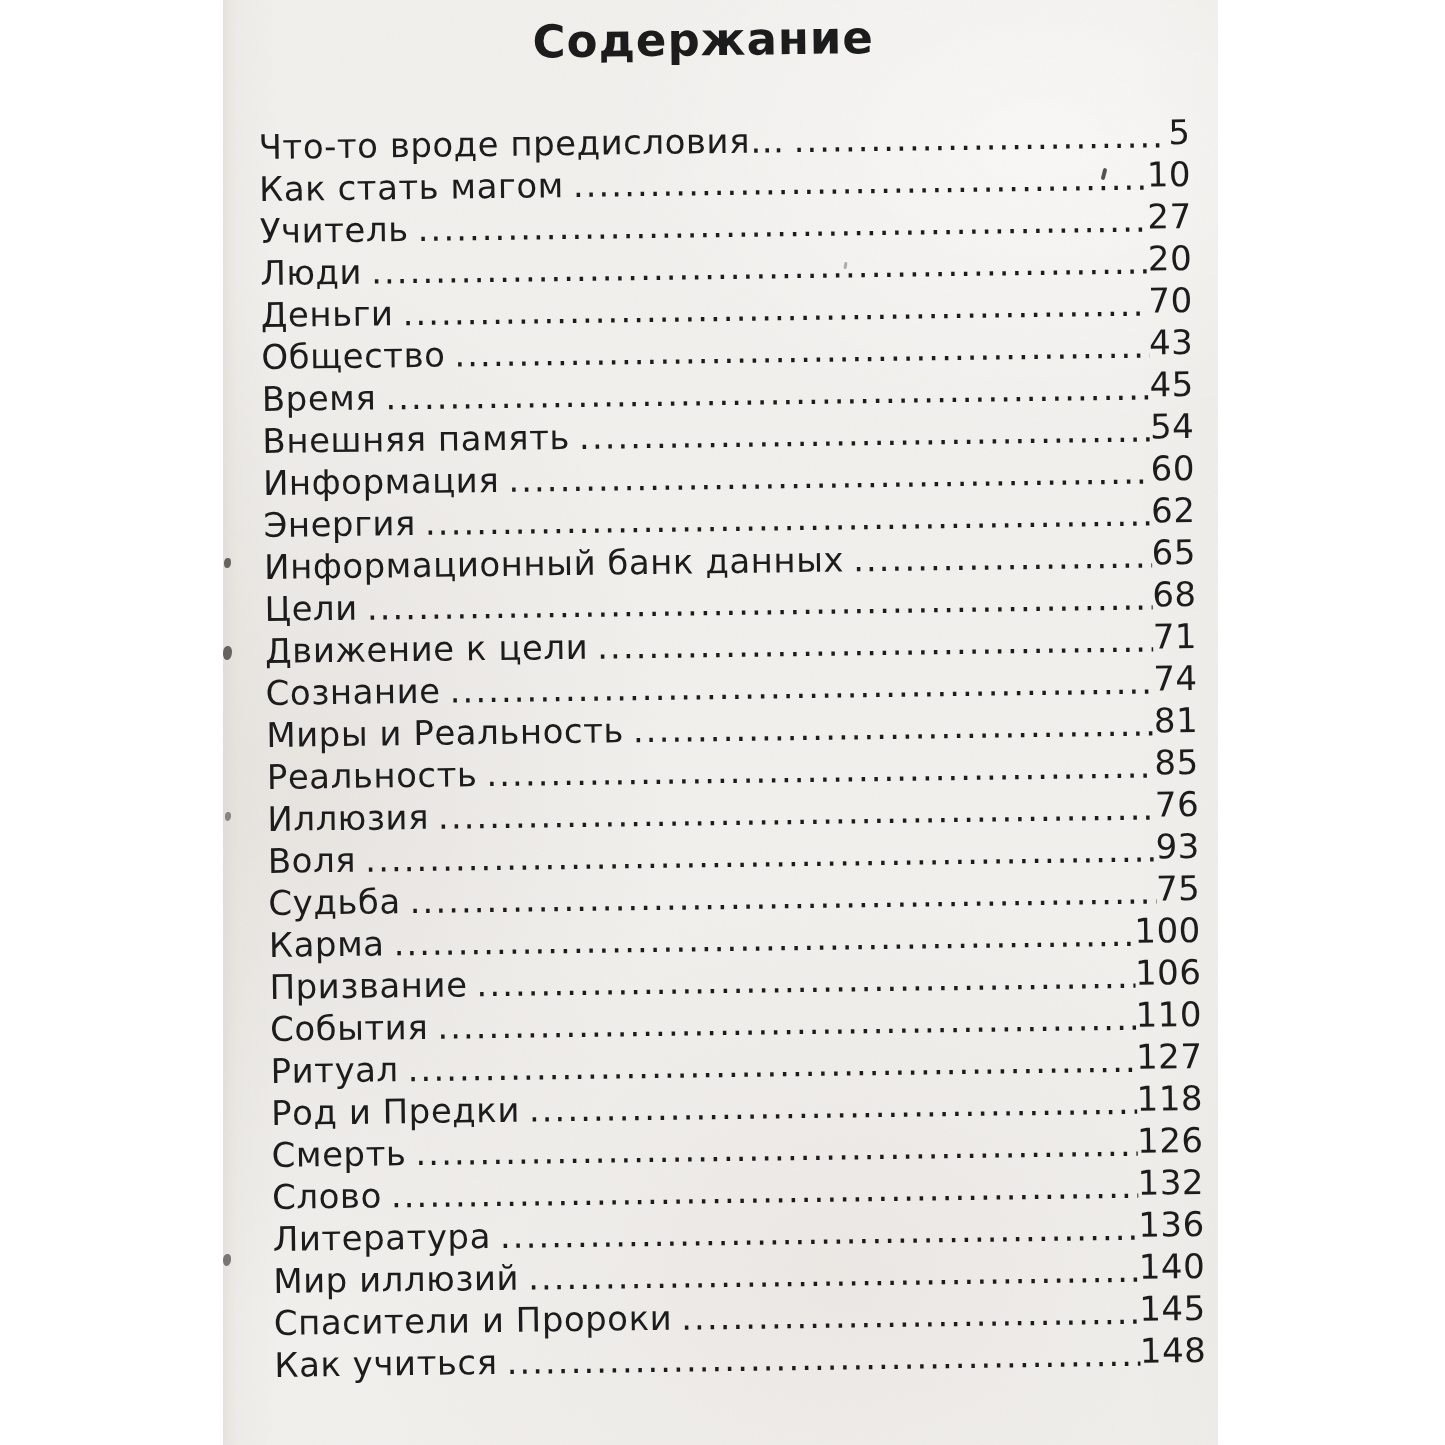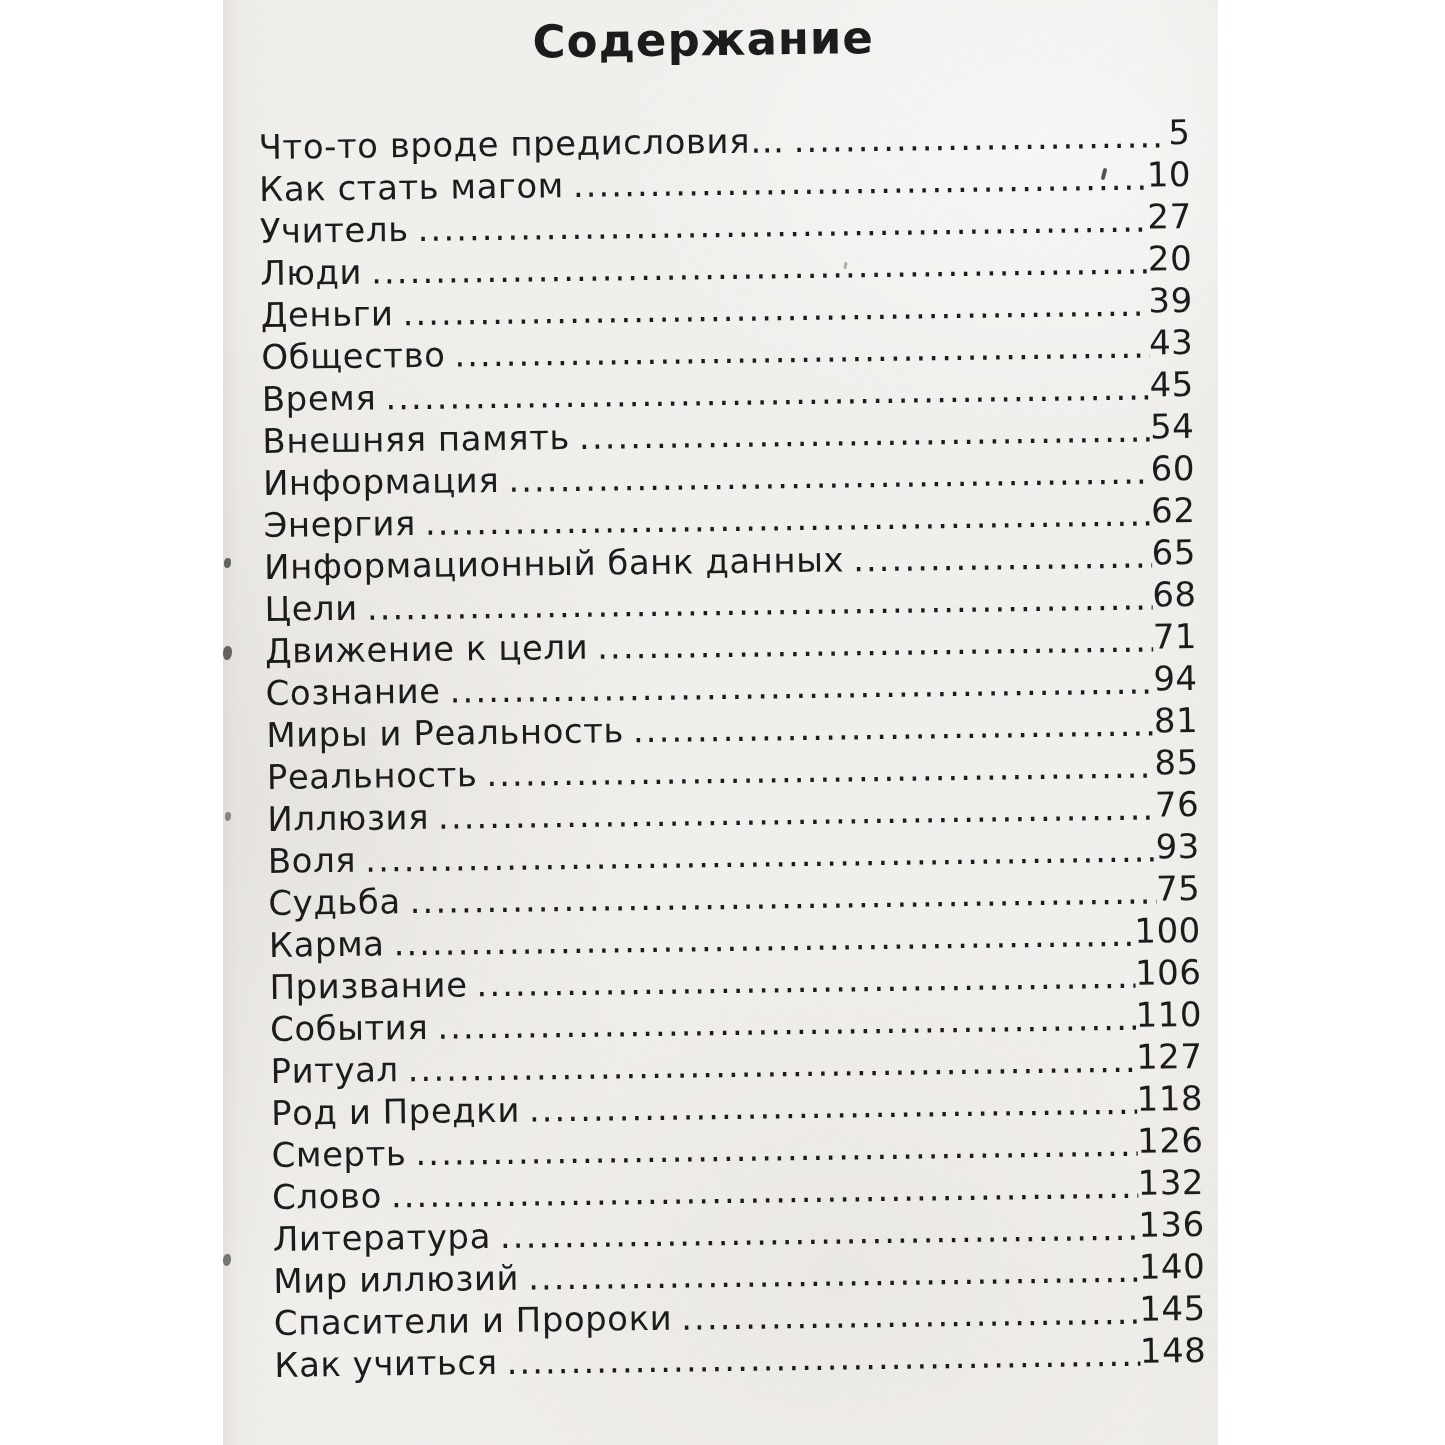--- a/index.html
+++ b/index.html
@@ -142,21 +142,21 @@
       <span class="row-page">27</span>
     </div>
         <div class="toc-row">
       <span class="row-label">Люди</span>
       <span class="row-dots">........................................................................................................................</span>
       <span class="row-page">20</span>
     </div>
         <div class="toc-row">
       <span class="row-label">Деньги</span>
       <span class="row-dots">........................................................................................................................</span>
-      <span class="row-page">39</span>
+      <span class="row-page">70</span>
     </div>
         <div class="toc-row">
       <span class="row-label">Общество</span>
       <span class="row-dots">........................................................................................................................</span>
       <span class="row-page">43</span>
     </div>
         <div class="toc-row">
       <span class="row-label">Время</span>
       <span class="row-dots">........................................................................................................................</span>
       <span class="row-page">45</span>
@@ -187,21 +187,21 @@
       <span class="row-page">68</span>
     </div>
         <div class="toc-row">
       <span class="row-label">Движение к цели</span>
       <span class="row-dots">........................................................................................................................</span>
       <span class="row-page">71</span>
     </div>
         <div class="toc-row">
       <span class="row-label">Сознание</span>
       <span class="row-dots">........................................................................................................................</span>
-      <span class="row-page">94</span>
+      <span class="row-page">74</span>
     </div>
         <div class="toc-row">
       <span class="row-label">Миры и Реальность</span>
       <span class="row-dots">........................................................................................................................</span>
       <span class="row-page">81</span>
     </div>
         <div class="toc-row">
       <span class="row-label">Реальность</span>
       <span class="row-dots">........................................................................................................................</span>
       <span class="row-page">85</span>

